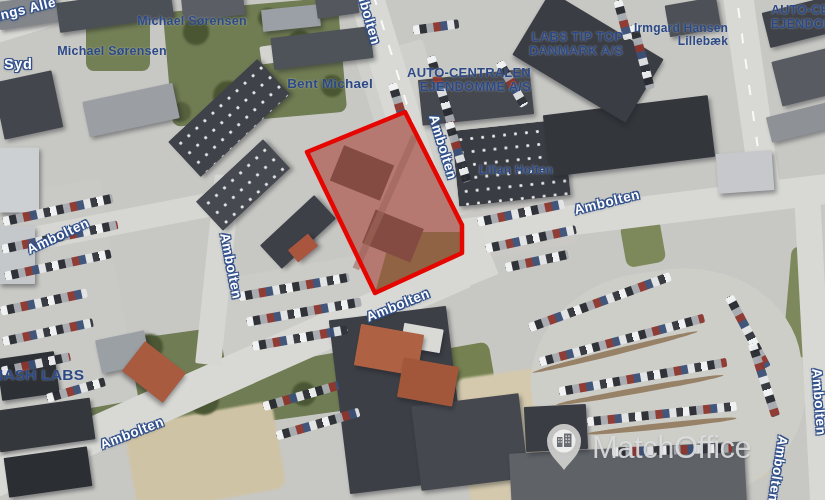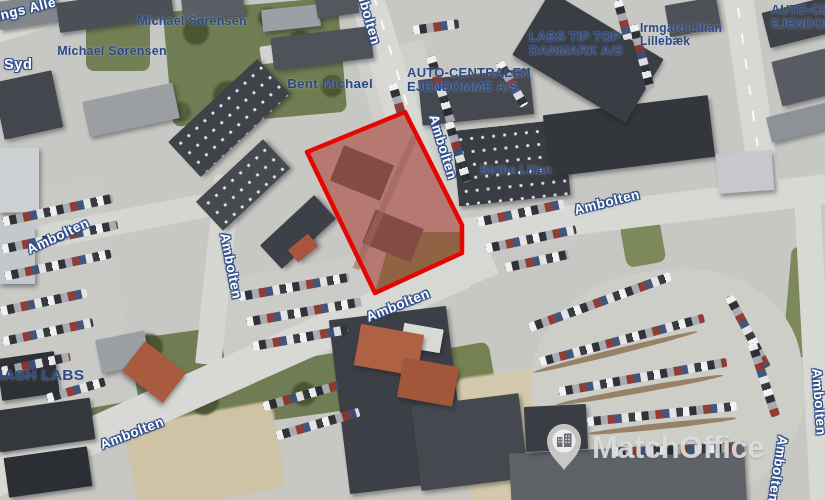--- a/index.html
+++ b/index.html
@@ -17,32 +17,32 @@
   .ell{border-radius:45%;}
   .grass{border-radius:8px;}
   .dirt{border-radius:10px;filter:blur(1px);}
   .tree{width:var(--s);height:var(--s);border-radius:50%;filter:blur(1.2px);}
   .cars{height:9px;border-radius:2px;opacity:.95;
         background:repeating-linear-gradient(to right,#f2f3f4 0 6px,#272a30 7px 13px,#a7abb1 14px 20px,
         #93342b 21px 27px,#39507a 28px 34px,#e4e5e6 35px 41px,#31343a 42px 48px);}
   .hedge{height:6px;border-radius:50%;opacity:.85;}
   .dashv{width:2px;opacity:.85;background:repeating-linear-gradient(to bottom,#fff 0 10px,transparent 10px 26px);}
   .clabel{position:absolute;left:var(--x);top:var(--y);transform:translate(-50%,-50%) rotate(var(--r,0deg));
-          color:#2c4985;font-weight:bold;font-size:var(--fs,12.5px);line-height:1.1;text-align:left;
+          color:#2c4985;font-weight:bold;font-size:var(--fs,12.5px);line-height:1.1;text-align:right;
           white-space:nowrap;letter-spacing:.2px;text-shadow:0 0 2px rgba(235,240,248,.55);}
   .clabel span{display:block;}
   .edge{transform:rotate(var(--r,0deg));text-align:left;}
   .slabel{position:absolute;left:var(--x);top:var(--y);transform:translate(-50%,-50%) rotate(var(--r,0deg));
           color:#fff;font-weight:bold;font-size:var(--fs,13.5px);letter-spacing:.6px;white-space:nowrap;
           text-shadow:-1.2px -1.2px 0 #32518c,1.2px -1.2px 0 #32518c,-1.2px 1.2px 0 #32518c,
                        1.2px 1.2px 0 #32518c,0 1px 3px rgba(20,35,70,.5);}
   .slabel.edge{transform:rotate(var(--r,0deg));}
   .overlay{position:absolute;inset:0;width:825px;height:500px;}
   .watermark{position:absolute;left:544px;top:424px;display:flex;align-items:center;gap:8px;opacity:.93;}
-  .wordmark{font-size:31px;font-weight:bold;color:#dadbdc;letter-spacing:-.5px;
+  .wordmark{font-size:31px;font-weight:normal;color:#dadbdc;letter-spacing:-.5px;
             text-shadow:0 1px 2px rgba(70,70,75,.35);}
 </style>
 </head>
 <body>
 
 <div class="stage">
 
   <div class="layer photo">
 
     <div class="abs grass" style="--x:255px;--y:62px;--w:175px;--h:115px;--r:-5deg;--c:#6f7c4f"></div>
@@ -176,24 +176,24 @@
     <div class="clabel" style="--x:330px;--y:84px;--fs:13.5px">Bent Michael</div>
     <div class="clabel" style="--x:469px;--y:80px;--fs:13px">
       <span>AUTO-CENTRALEN</span>
       <span>EJENDOMME A/S</span>
     </div>
     <div class="clabel" style="--x:576px;--y:44px;--fs:13px">
       <span>LABS TIP TOP</span>
       <span>DANMARK A/S</span>
     </div>
     <div class="clabel" style="--x:681px;--y:35px;--fs:12px">
-      <span>Irmgard Lilian</span>
+      <span>Irmgard Hansen</span>
       <span>Lillebæk</span>
     </div>
-    <div class="clabel" style="--x:516px;--y:171px;--fs:12px">Birthe Lilian</div>
+    <div class="clabel" style="--x:516px;--y:171px;--fs:12px">Lilian Holten</div>
     <div class="clabel edge" style="left:-8px;top:366px;--fs:15.5px">NASH LABS</div>
     <div class="clabel edge" style="left:771px;top:4px;--fs:12.5px">
       <span>AUTO-CENTRALEN</span>
       <span>EJENDOMME A/S</span>
     </div>
 
     <div class="slabel" style="--x:26px;--y:9px;--r:-14deg">ings Allé</div>
     <div class="slabel edge" style="left:-10px;top:56px;--fs:14.5px">g Syd</div>
     <div class="slabel" style="--x:367px;--y:12px;--r:74deg">Ambolten</div>
     <div class="slabel" style="--x:443px;--y:147px;--r:73deg">Ambolten</div>

